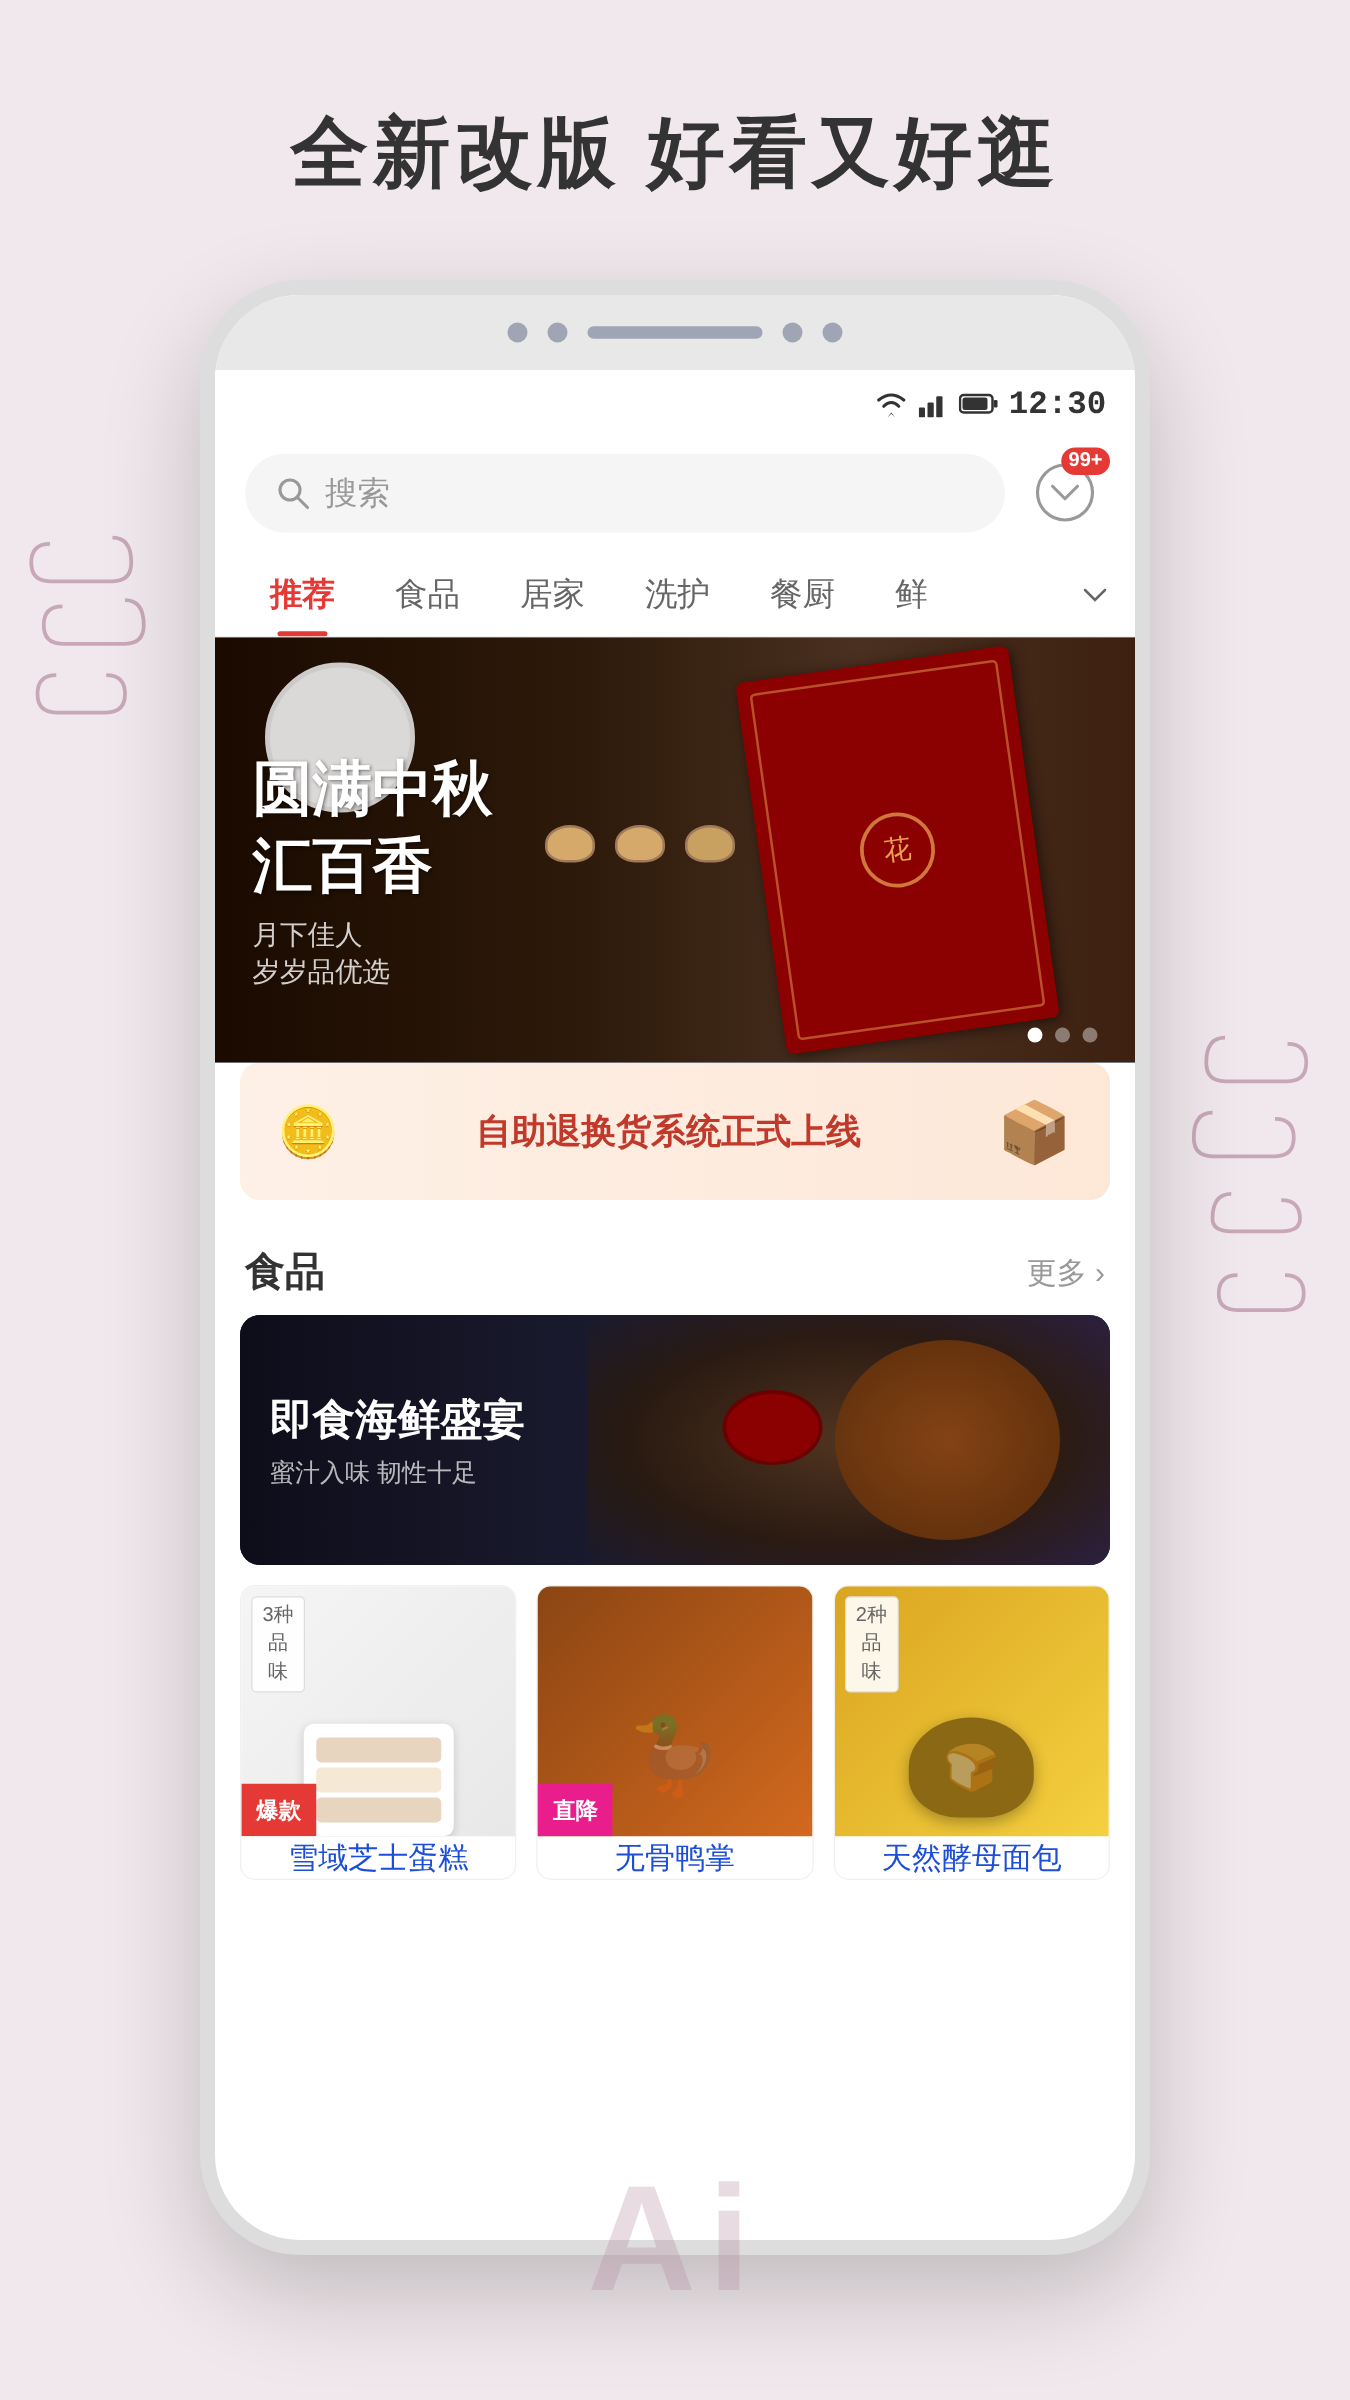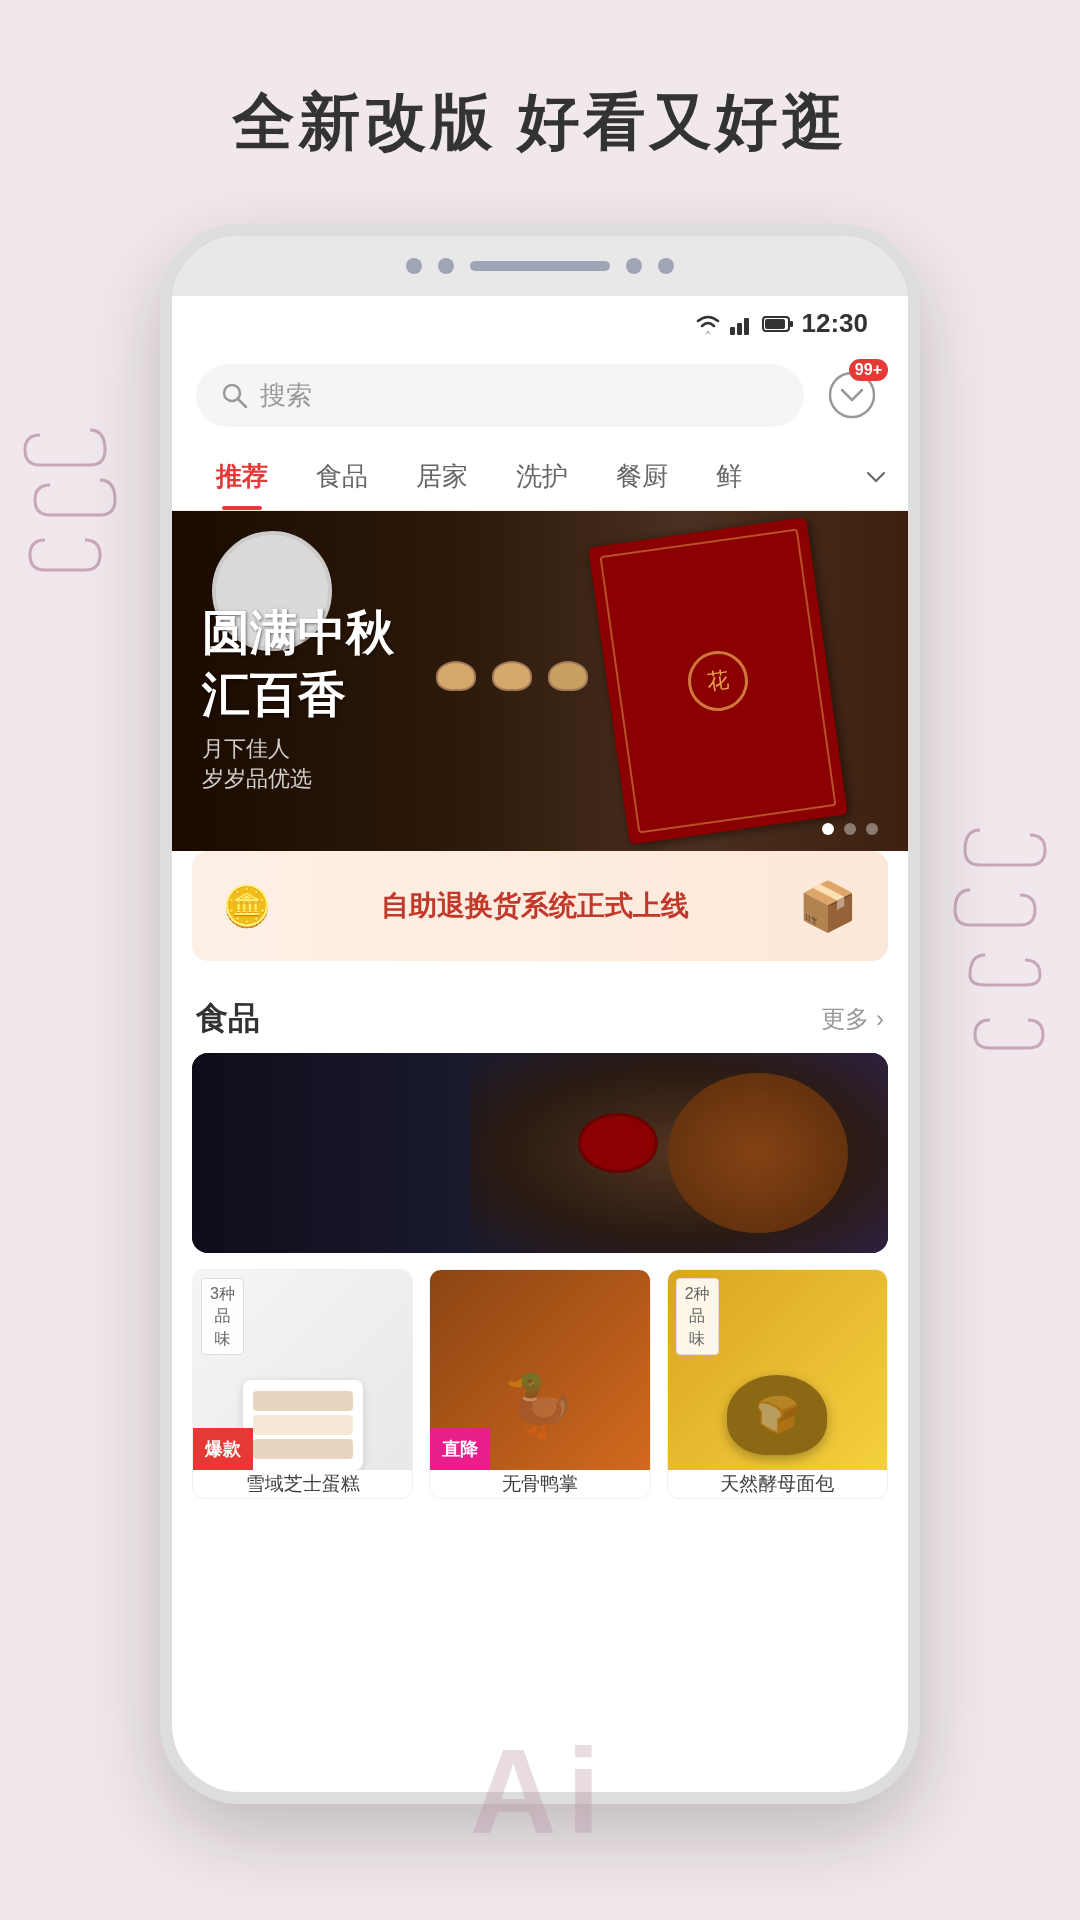--- a/index.html
+++ b/index.html
@@ -76,23 +76,24 @@
       height: 10px;
       background: #9fa5b5;
       border-radius: 5px;
     }
 
     
     .status-bar {
       display: flex;
       justify-content: flex-end;
       align-items: flex-start;
-      padding: 12px 40px 8px;
+      padding: 12px 23px 8px;
       gap: 10px;
       background: white;
+      font-family: Liberation Mono, monospace;
     }
     .status-icons {
       display: flex;
       align-items: center;
       gap: 8px;
     }
     .status-time {
       font-size: 26px;
       font-weight: 600;
       color: #333;
@@ -386,22 +387,22 @@
       border: 1px solid #ddd;
       padding: 4px 8px;
       font-size: 16px;
       color: #666;
       border-radius: 4px;
       text-align: center;
       line-height: 1.4;
     }
     .product-name {
       padding: 1px 12px;
-      font-size: 19px;
-      color: #404040;
+      font-size: 24px;
+      color: #1d4ed8;
       text-align: center;
     }
 
     
     svg { display: inline-block; vertical-align: middle; }
 
     
     .cloud-shape {
       position: absolute;
       pointer-events: none;
@@ -543,20 +544,24 @@
       </div>
 
       <div class="food-banner">
         <div style="position:absolute;inset:0;background:linear-gradient(to right, #0d0d1a 0%, #1a1a2e 40%, #2c2040 100%);">
 
           <div style="position:absolute;right:0;top:0;width:60%;height:100%;background:radial-gradient(ellipse at center, #5d3a1a 0%, #2c1a0a 60%, transparent 100%);opacity:0.8;"></div>
           <div style="position:absolute;right:40px;top:20px;width:180px;height:160px;border-radius:50%;background:radial-gradient(ellipse, #8b4513 0%, #5d2e0a 100%);opacity:0.9;"></div>
 
           <div style="position:absolute;right:230px;top:60px;width:80px;height:60px;border-radius:50%;background:#8b0000;border:3px solid #6b0000;"></div>
         </div>
+        <div class="food-banner-text">
+          <div class="food-banner-title">即食海鲜盛宴</div>
+          <div class="food-banner-sub">蜜汁入味 韧性十足</div>
+        </div>
       </div>
 
       <div class="product-grid">
 
         <div class="product-card">
           <div class="product-img product-img-cake">
             <div class="product-flavor-tag">3种<br>品<br>味</div>
 
             <div style="width:120px;height:90px;background:white;border-radius:8px;box-shadow:0 2px 8px rgba(0,0,0,0.15);display:flex;flex-direction:column;align-items:center;justify-content:center;">
               <div style="width:100px;height:20px;background:#e8d5c0;border-radius:4px;margin-bottom:4px;"></div>

